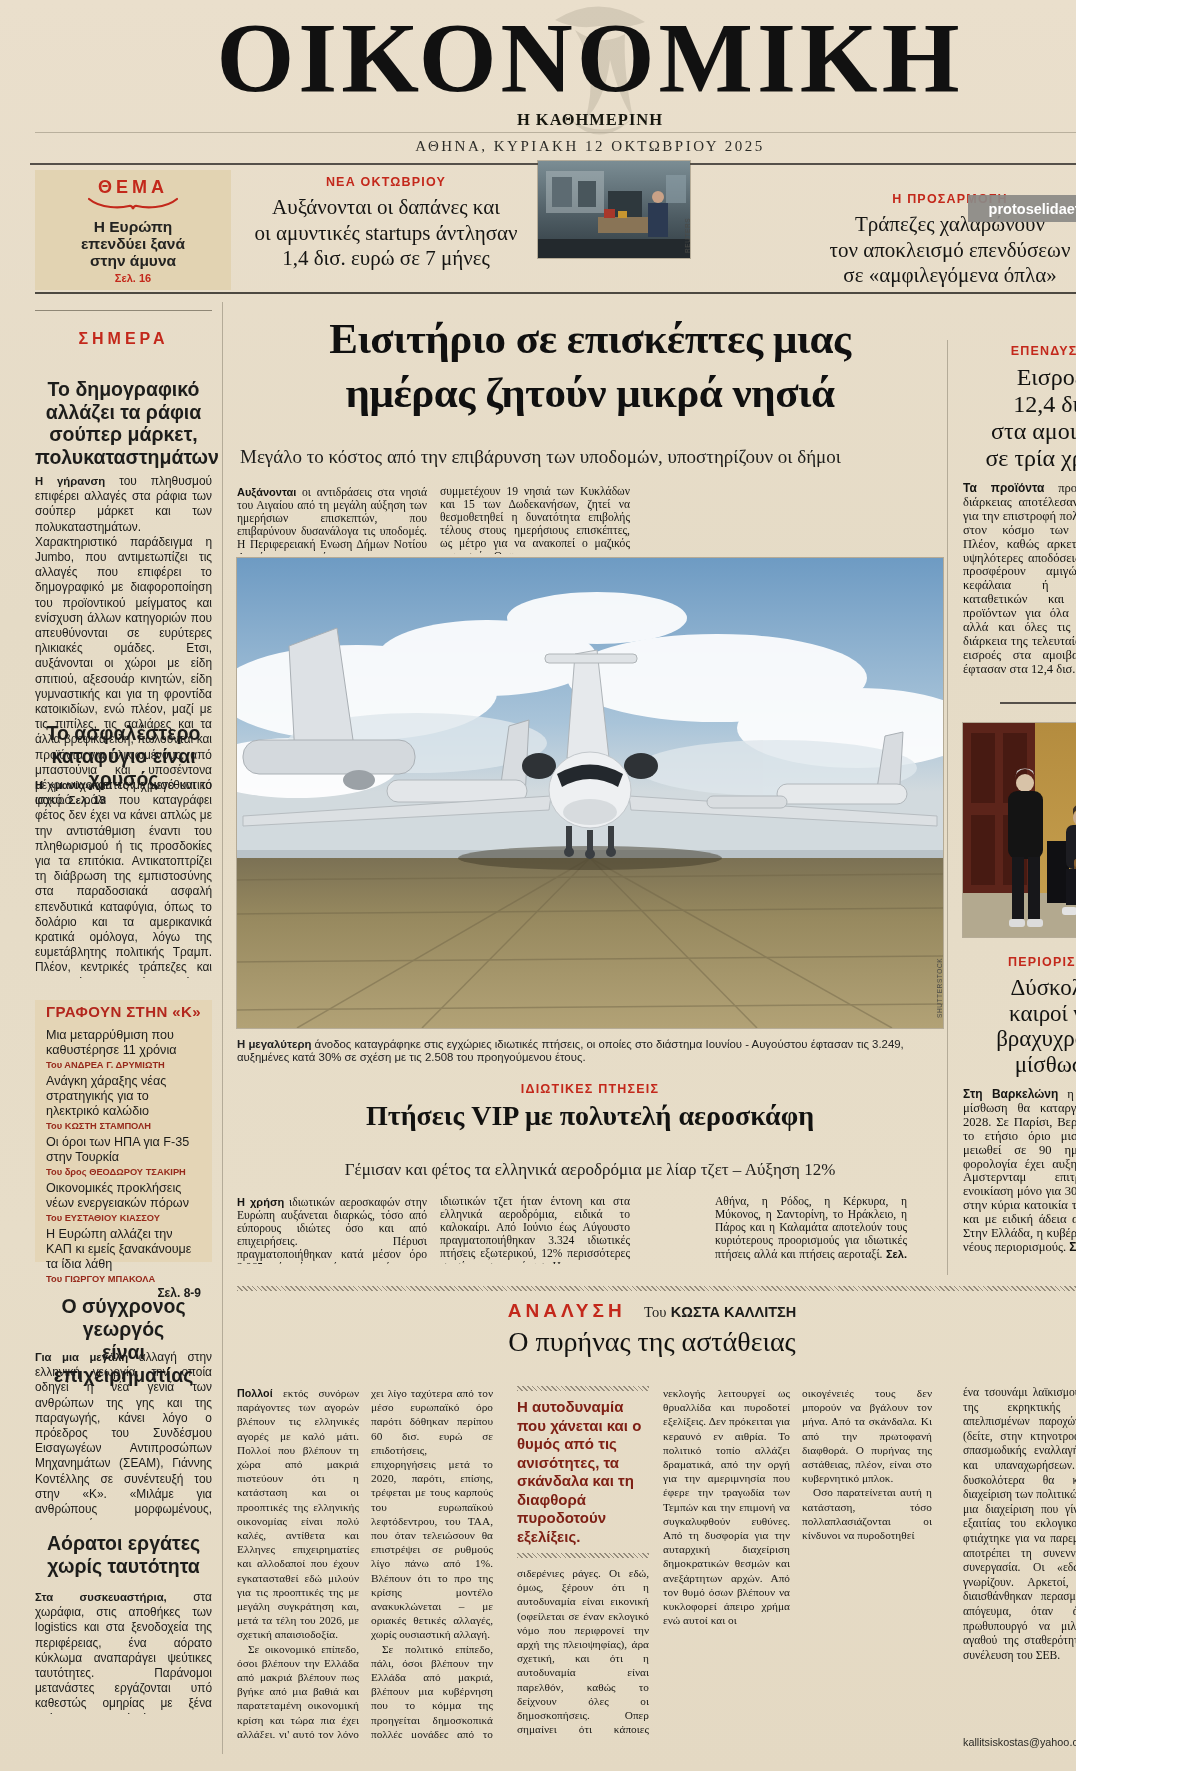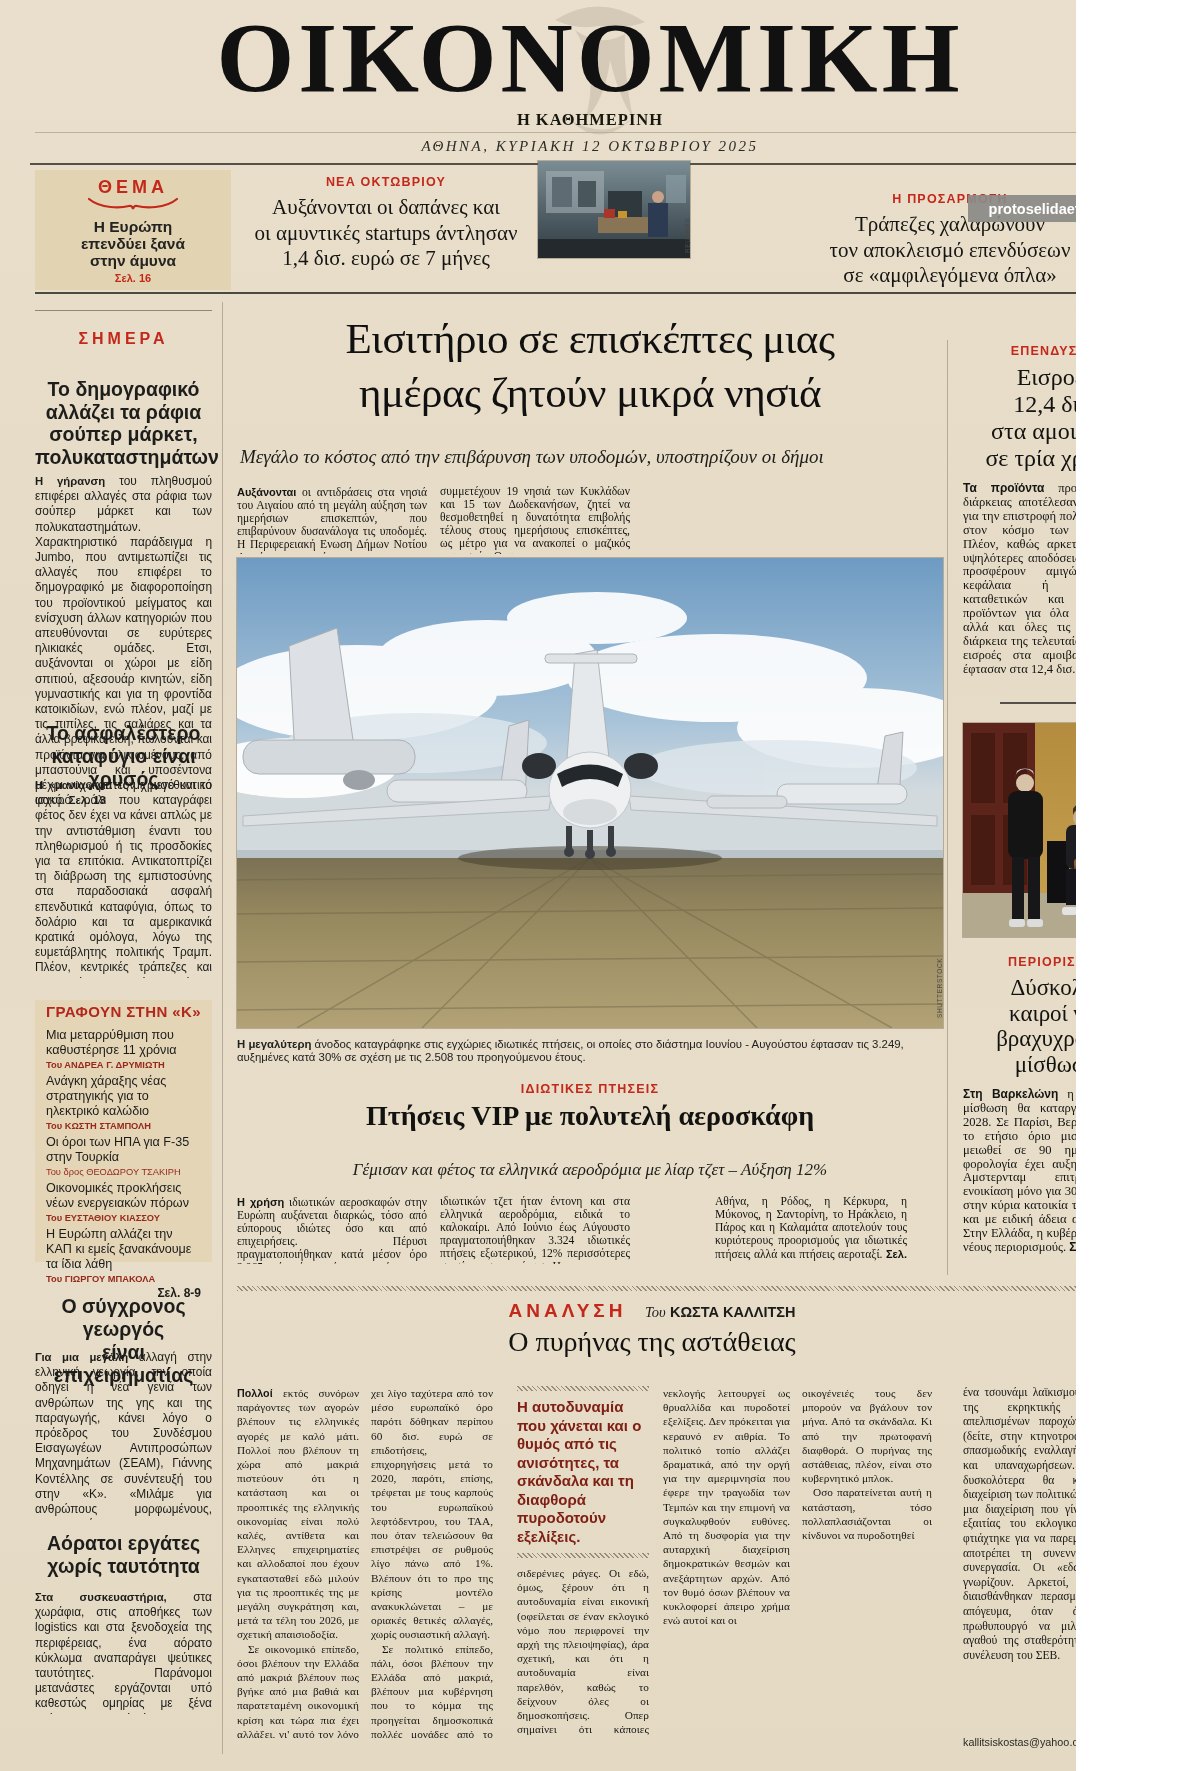--- a/index.html
+++ b/index.html
@@ -2,21 +2,21 @@
 <html lang="el"><head>
 <meta charset="utf-8">
 <style>
 *{margin:0;padding:0;box-sizing:border-box}
 html,body{width:1180px;height:1771px}
 #page{position:relative;width:1076px;height:1771px;overflow:hidden;
   background:linear-gradient(180deg,#eadfcc,#e5dbc6 35%,#e7ddc8 70%,#e4d9c3);
   font-family:"Liberation Sans",sans-serif;color:#1a1a18}
 .abs{position:absolute}
 .serif{font-family:"Liberation Serif",serif}
-.ital{font-style:italic}
+.ital{}
 .ctr{text-align:center}
 .pre{white-space:pre-line}
 .kick{font-weight:bold;color:#c3281b;letter-spacing:1.2px;font-size:12.5px;text-align:center}
 .bodyS{font-size:11.9px;line-height:15.2px;color:#1b1b19;text-align:justify;overflow:hidden}
 .bodyF{font-family:"Liberation Serif",serif;font-size:11.6px;line-height:12.9px;text-align:justify;color:#141412;overflow:hidden}
 .bodyR{font-family:"Liberation Serif",serif;font-size:12.6px;line-height:13.9px;text-align:justify;color:#141412;overflow:hidden}
 .bodyA{font-family:"Liberation Serif",serif;font-size:11.3px;line-height:14.2px;text-align:justify;color:#161614;overflow:hidden}
 .lead-in{font-weight:bold;font-family:"Liberation Sans",sans-serif;font-size:.95em}
 .pgref{font-weight:bold;font-family:"Liberation Sans",sans-serif;font-size:.95em}
 .sbTitle{font-weight:bold;text-align:center;white-space:pre-line;color:#1d1d1b;font-family:"Liberation Sans",sans-serif}
@@ -126,21 +126,21 @@
     <div>
       <div style="font-size:12.6px;line-height:15px;color:#1c1c1a">Μια μεταρρύθμιση που καθυστέρησε 11 χρόνια</div>
       <div style="font-size:9.3px;font-weight:bold;color:#96291b;margin:2px 0 4px">Του ΑΝΔΡΕΑ Γ. ΔΡΥΜΙΩΤΗ</div>
     </div>
     <div>
       <div style="font-size:12.6px;line-height:15px;color:#1c1c1a">Ανάγκη χάραξης νέας στρατηγικής για το ηλεκτρικό καλώδιο</div>
       <div style="font-size:9.3px;font-weight:bold;color:#96291b;margin:2px 0 4px">Του ΚΩΣΤΗ ΣΤΑΜΠΟΛΗ</div>
     </div>
     <div>
       <div style="font-size:12.6px;line-height:15px;color:#1c1c1a">Οι όροι των ΗΠΑ για F-35 στην Τουρκία</div>
-      <div style="font-size:9.3px;font-weight:normal;color:#96291b;margin:2px 0 4px">Του δρος ΘΕΟΔΩΡΟΥ ΤΣΑΚΙΡΗ</div>
+      <div style="font-size:9.3px;font-weight:bold;color:#96291b;margin:2px 0 4px">Του δρος ΘΕΟΔΩΡΟΥ ΤΣΑΚΙΡΗ</div>
     </div>
     <div>
       <div style="font-size:12.6px;line-height:15px;color:#1c1c1a">Οικονομικές προκλήσεις νέων ενεργειακών πόρων</div>
       <div style="font-size:9.3px;font-weight:bold;color:#96291b;margin:2px 0 4px">Του ΕΥΣΤΑΘΙΟΥ ΚΙΑΣΣΟΥ</div>
     </div>
     <div>
       <div style="font-size:12.6px;line-height:15px;color:#1c1c1a">Η Ευρώπη αλλάζει την ΚΑΠ κι εμείς ξανακάνουμε τα ίδια λάθη</div>
       <div style="font-size:9.3px;font-weight:bold;color:#96291b;margin:2px 0 2px">Του ΓΙΩΡΓΟΥ ΜΠΑΚΟΛΑ</div>
     </div>
     <div style="text-align:right;font-weight:bold;font-size:12px;color:#1c1c1a">Σελ. 8-9</div>
@@ -157,21 +157,21 @@
 χωρίς ταυτότητα</div>
   <div class="abs bodyS" style="left:35px;top:1590px;width:177px;height:124px">
     <span class="lead-in">Στα συσκευαστήρια,</span>
     <span>στα χωράφια, στις αποθήκες των logistics και στα ξενοδοχεία της περιφέρειας, ένα αόρατο κύκλωμα αναπαράγει ψεύτικες ταυτότητες. Παράνομοι μετανάστες εργάζονται υπό καθεστώς ομηρίας με ξένα ονόματα, πλαστά έγγραφα και ανύπαρκτους μισθούς. Το φαινόμενο έχει πλέον όνομα: «Κλωνοποίηση εργαζομένων».</span>
     
   </div>
 
   <div class="vline" style="left:222px;top:302px;height:1452px"></div>
   <div class="vline" style="left:947px;top:340px;height:935px"></div>
 
-  <div class="abs serif ctr pre" style="left:237px;top:312px;width:706px;font-size:43px;line-height:54px;font-weight:normal;color:#101010;letter-spacing:-.5px">Εισιτήριο σε επισκέπτες μιας
+  <div class="abs serif ctr pre" style="left:237px;top:312px;width:706px;font-size:43px;line-height:54px;font-weight:bold;color:#101010;letter-spacing:-.5px">Εισιτήριο σε επισκέπτες μιας
 ημέρας ζητούν μικρά νησιά</div>
   <div class="abs serif ital" style="left:240px;top:446px;width:706px;font-size:19px;color:#1d1d1b">Μεγάλο το κόστος από την επιβάρυνση των υποδομών, υποστηρίζουν οι δήμοι</div>
 
   <div class="abs bodyF" style="left:237px;top:486px;width:190px;height:68px">
     <span class="lead-in">Αυξάνονται</span>
     <span>οι αντιδράσεις στα νησιά του Αιγαίου από τη μεγάλη αύξηση των ημερήσιων επισκεπτών, που επιβαρύνουν δυσανάλογα τις υποδομές. Η Περιφερειακή Ενωση Δήμων Νοτίου Αιγαίου, στην οποία</span>
   </div>
   <div class="abs bodyF" style="left:440px;top:486px;width:190px;height:68px">
     <span>συμμετέχουν 19 νησιά των Κυκλάδων και 15 των Δωδεκανήσων, ζητεί να θεσμοθετηθεί η δυνατότητα επιβολής τέλους στους ημερήσιους επισκέπτες, ως μέτρο για να ανακοπεί ο μαζικός τουρισμός. Οπως το-</span>
   </div>

